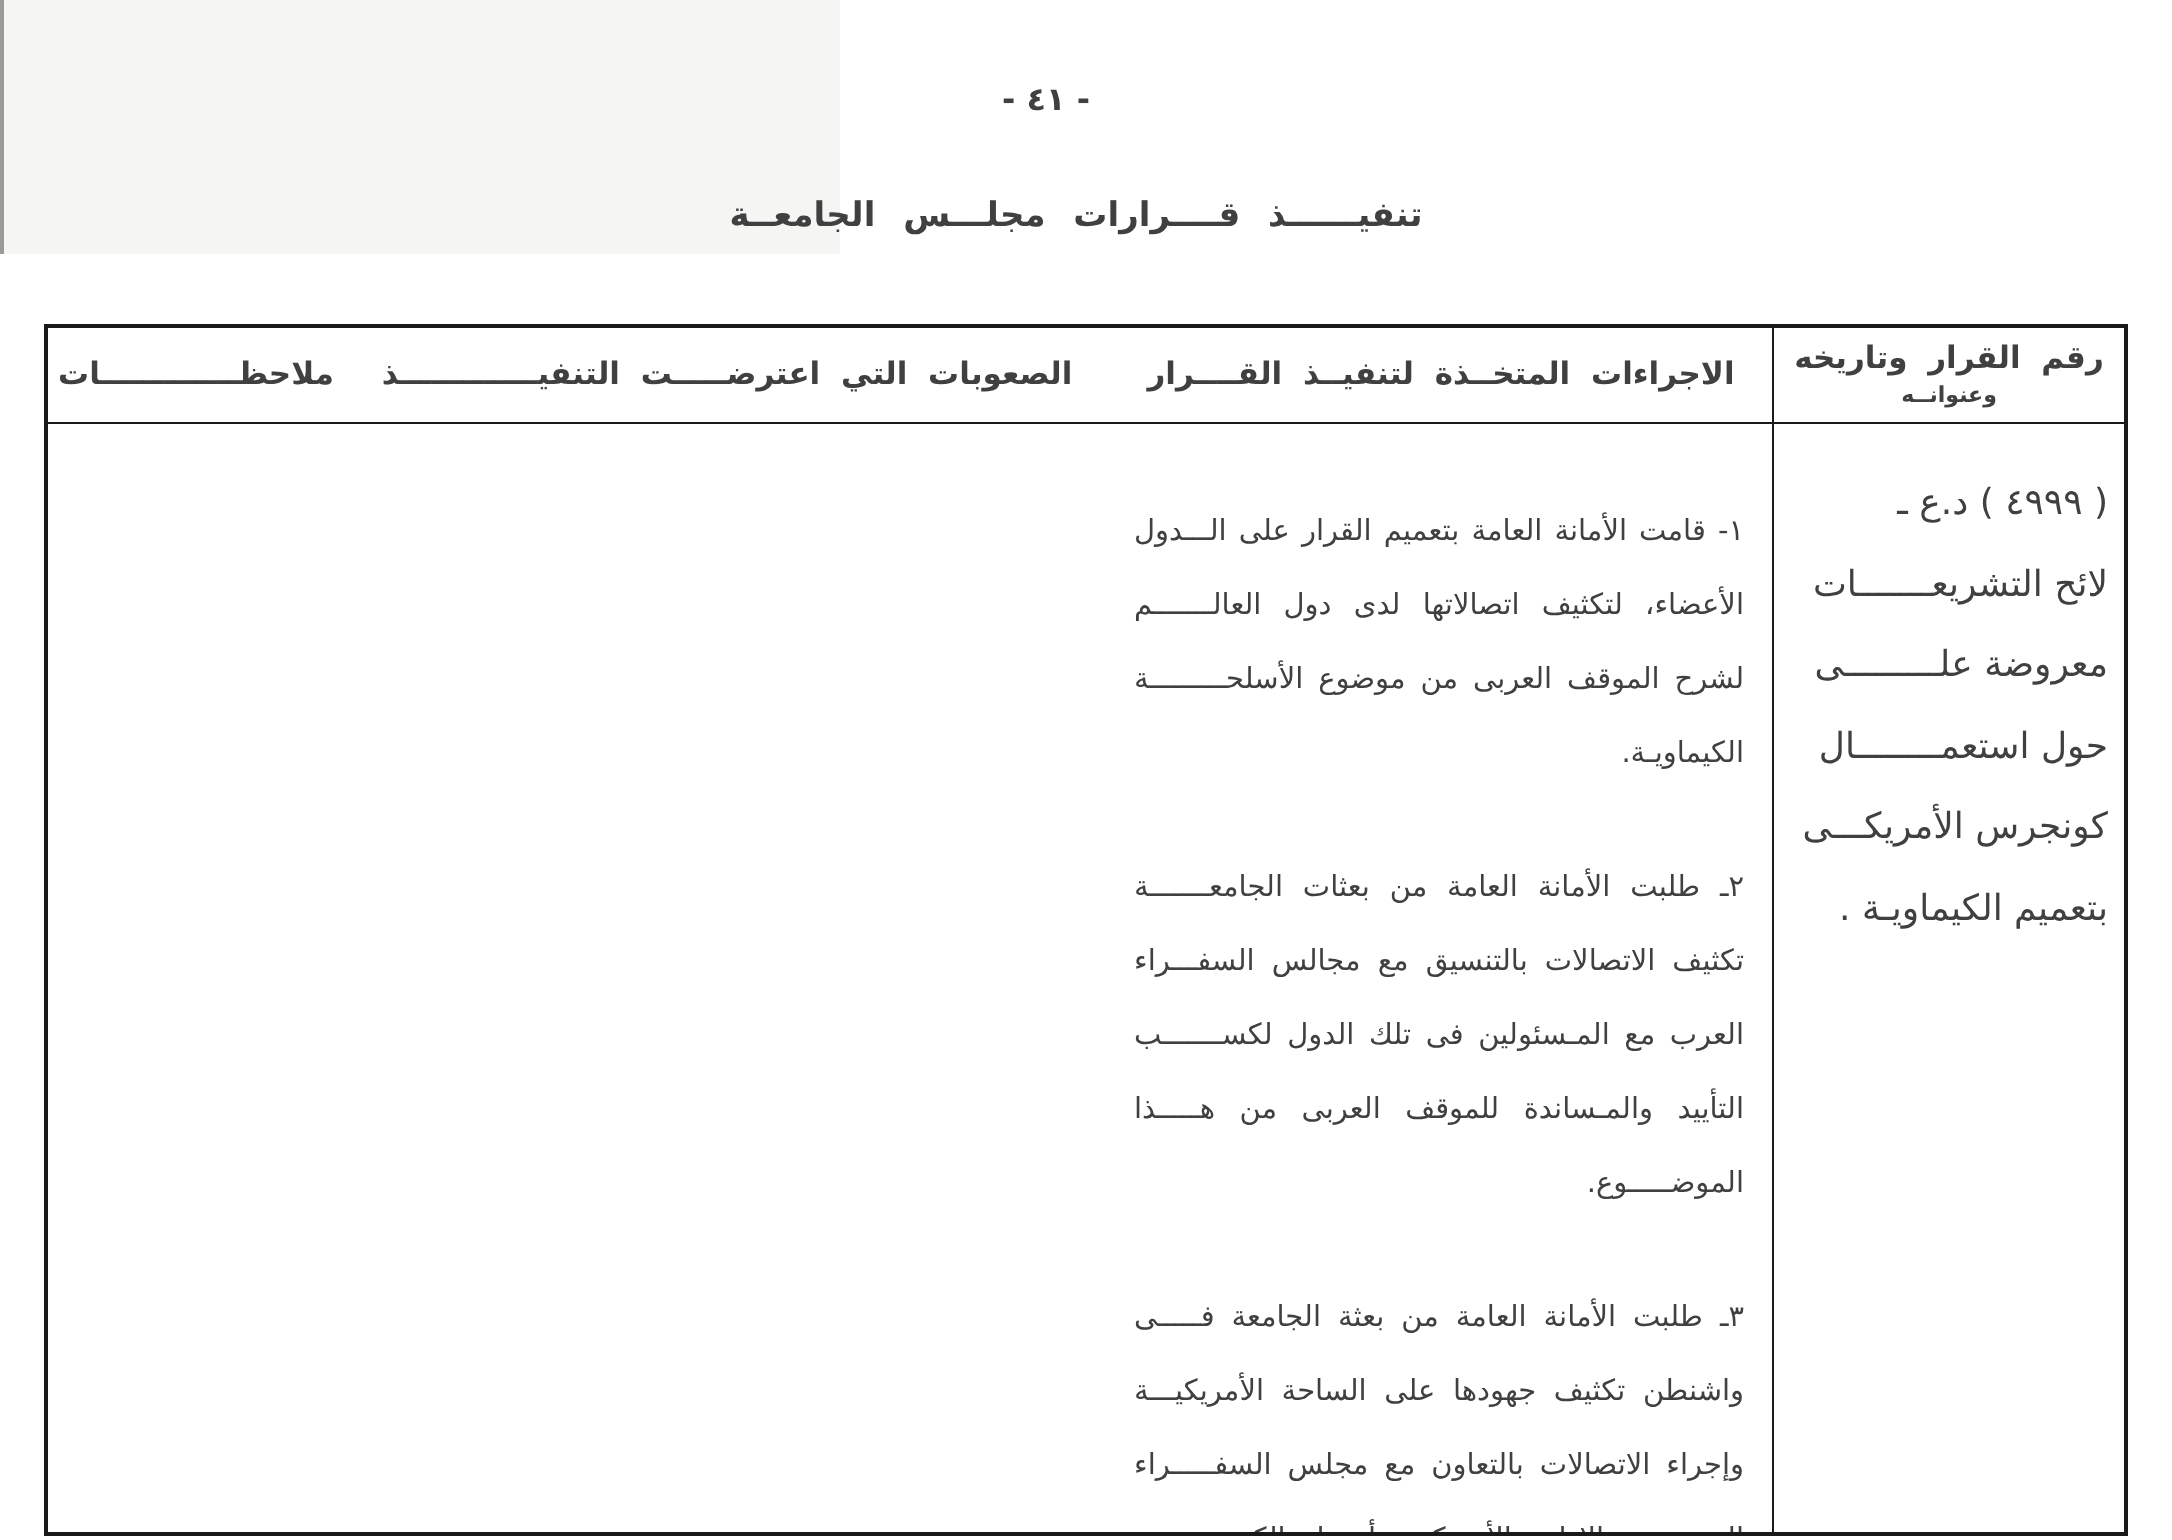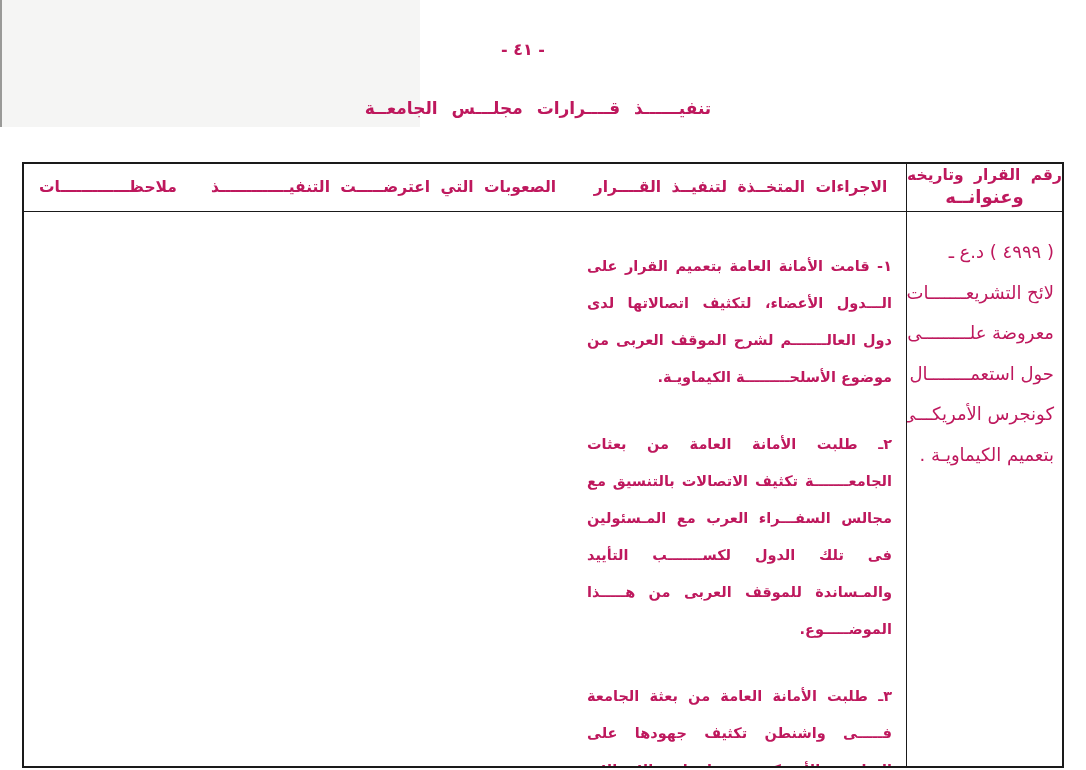--- a/index.html
+++ b/index.html
@@ -8,21 +8,21 @@
     background: #e8e8e8;
   }
   .page {
     position: relative;
     width: 1086px;
     height: 770px;
     margin: 0 auto;
     background: #ffffff;
     overflow: hidden;
     font-family: "DejaVu Sans", sans-serif;
-    color: #be185d;
+    color: #404040;
     direction: rtl;
   }
   
   .scan-band {
     position: absolute;
     top: 0; right: 666px; left: 0;
     height: 127px;
     background: #f5f5f4;
     border-left: 1px solid #d8d8d6;
   }
@@ -61,61 +61,60 @@
     display: flex;           
     box-sizing: border-box;
     background: #ffffff;
   }
   .col {
     box-sizing: border-box;
     display: flex;
     flex-direction: column;
   }
   .col + .col { border-left: none; }
-  .col-decision    { width: 156px; border-left: 1.5px solid #1a1a1a; }
+  .col-decision    { width: 176px; border-left: 1.5px solid #1a1a1a; }
   .col-actions     { width: 331px; border-left: 1.5px solid #1a1a1a; }
   .col-difficulties{ width: 383px; border-left: 1.5px solid #1a1a1a; }
   .col-notes       { flex: 1; gap: 48px; }
   .hdr {
     height: 48px;
     border-bottom: 1.5px solid #1a1a1a;
     display: flex;
     flex-direction: column;
     align-items: center;
     justify-content: center;
     font-size: 15.5px;
     font-weight: bold;
     text-align: center;
     word-spacing: 5px;
     box-sizing: border-box;
     line-height: 1.25;
   }
   .hdr-sub {
-    font-size: 18px;
+    font-size: 11px;
     font-weight: bold;
     margin-top: 1px;
   }
   .cell {
     flex: 1;
     overflow: hidden;
     box-sizing: border-box;
   }
   .decision-body {
     padding: 20px 8px 0 6px;
     font-size: 18px;
     line-height: 2.25;
     text-align: right;
   }
   .decision-body .dline { white-space: nowrap; }
   .actions-body {
     padding: 36px 14px 0 12px;
     font-size: 14.5px;
     line-height: 2.55;
     text-align: justify;
-    font-weight: bold;
   }
   .actions-body p {
     margin: 0 0 30px 0;
   }
 </style>
 </head>
 <body>
 
 <div class="page">
 

